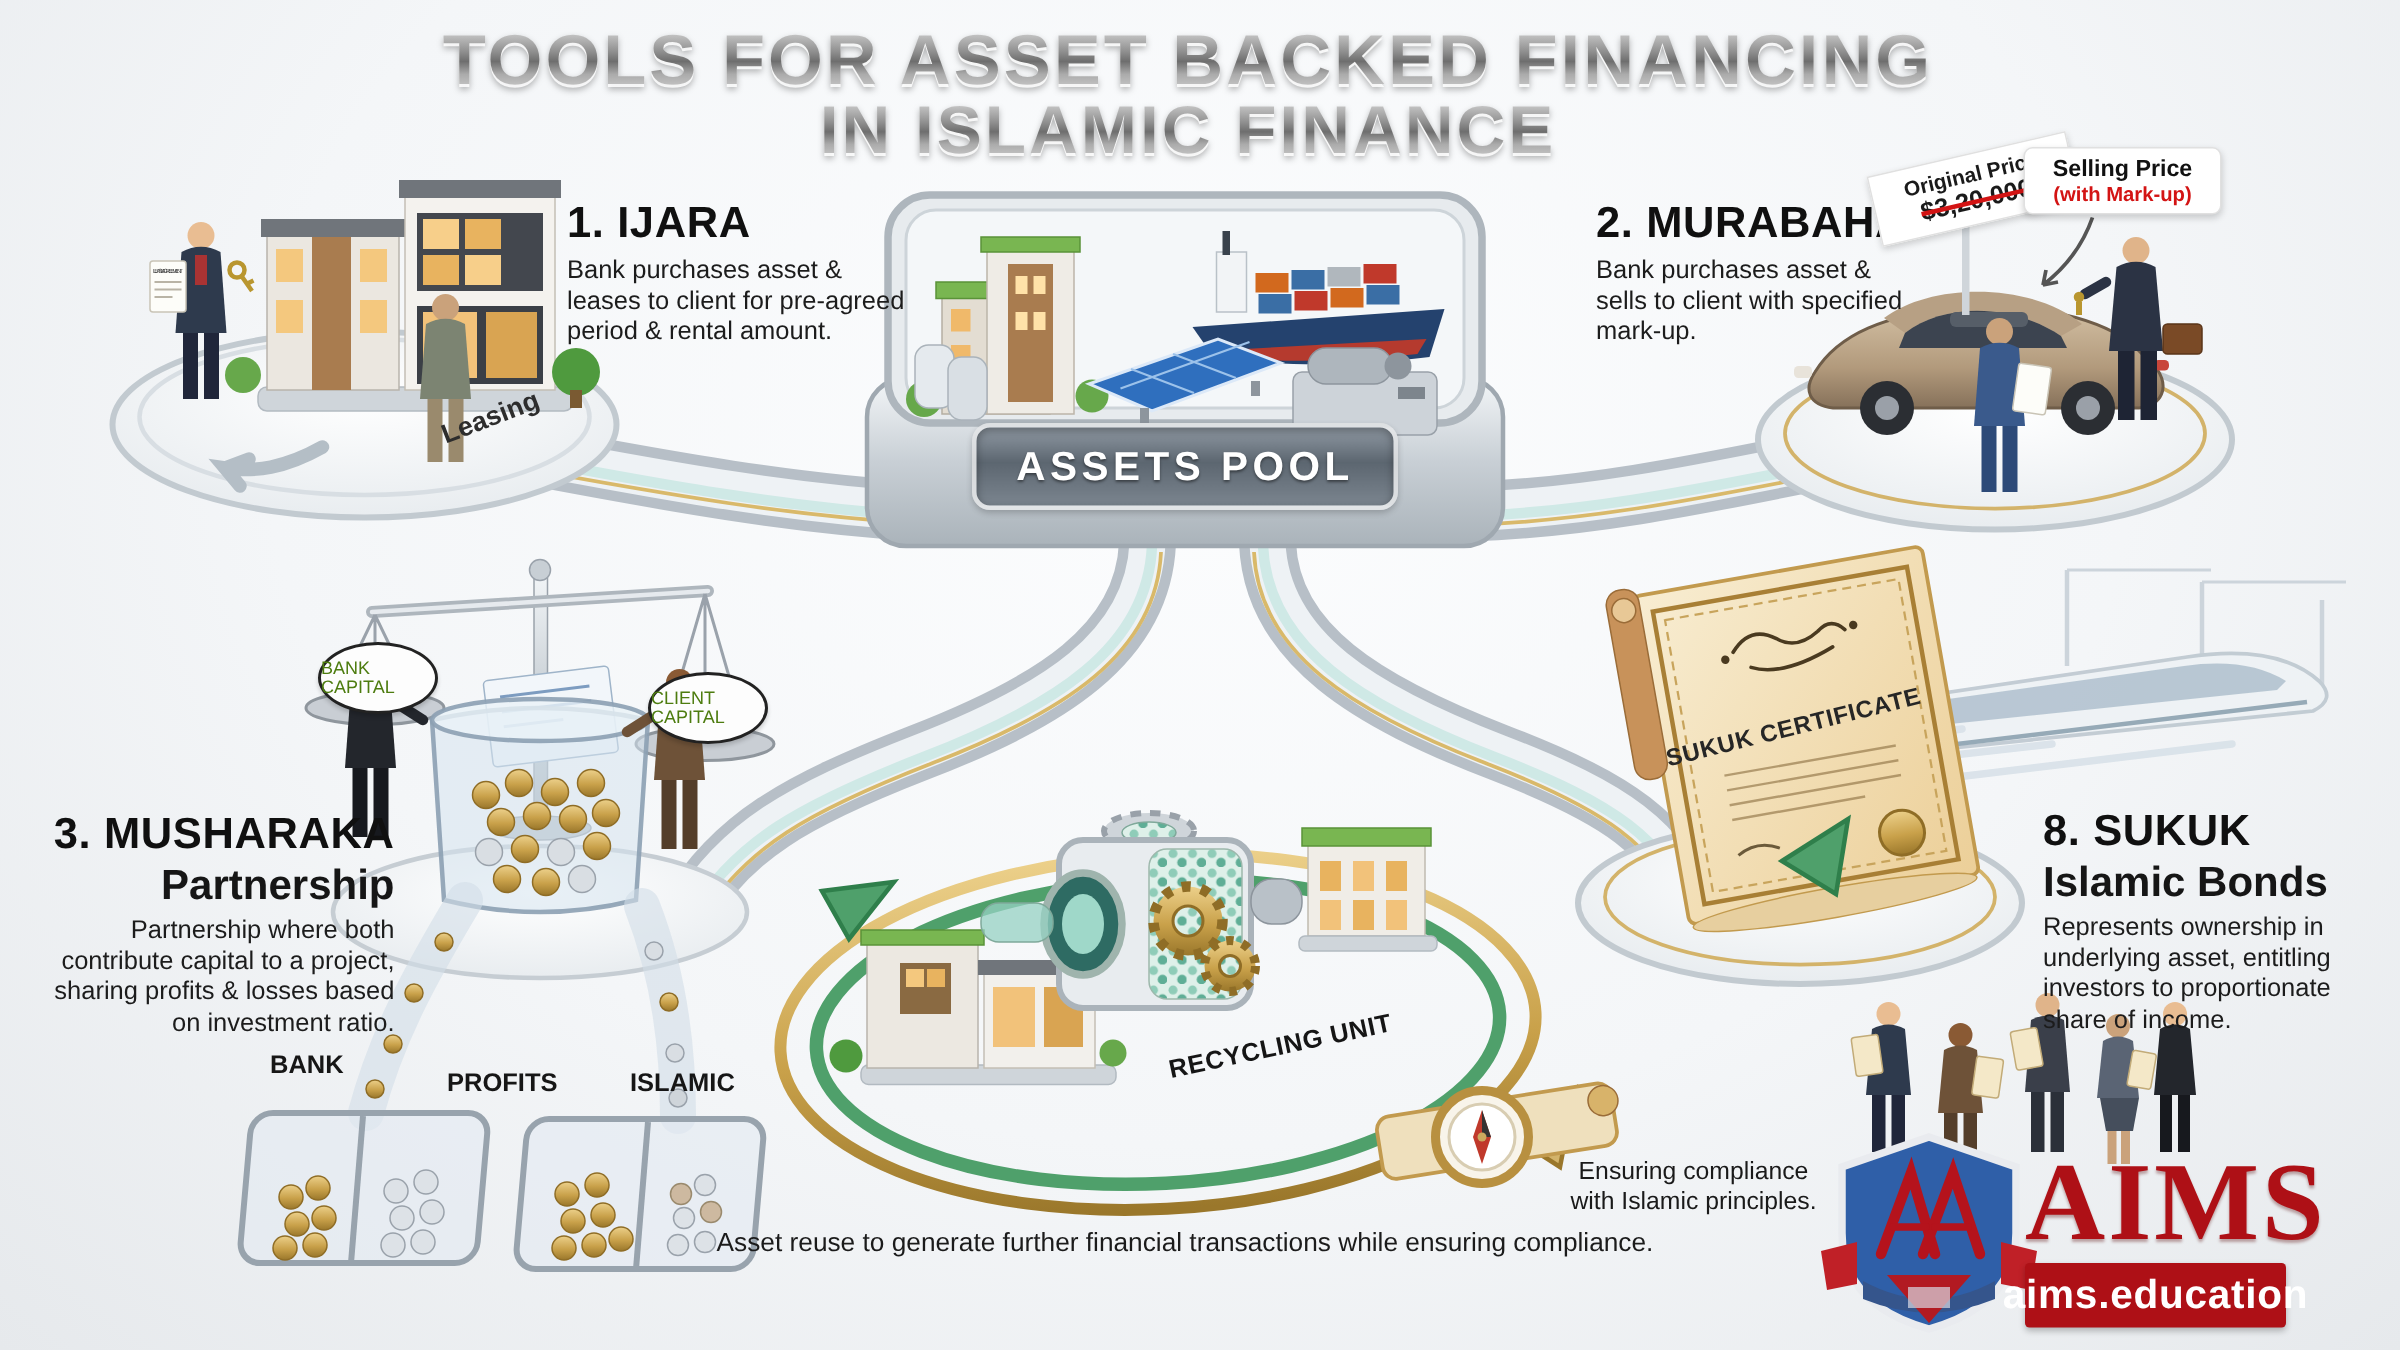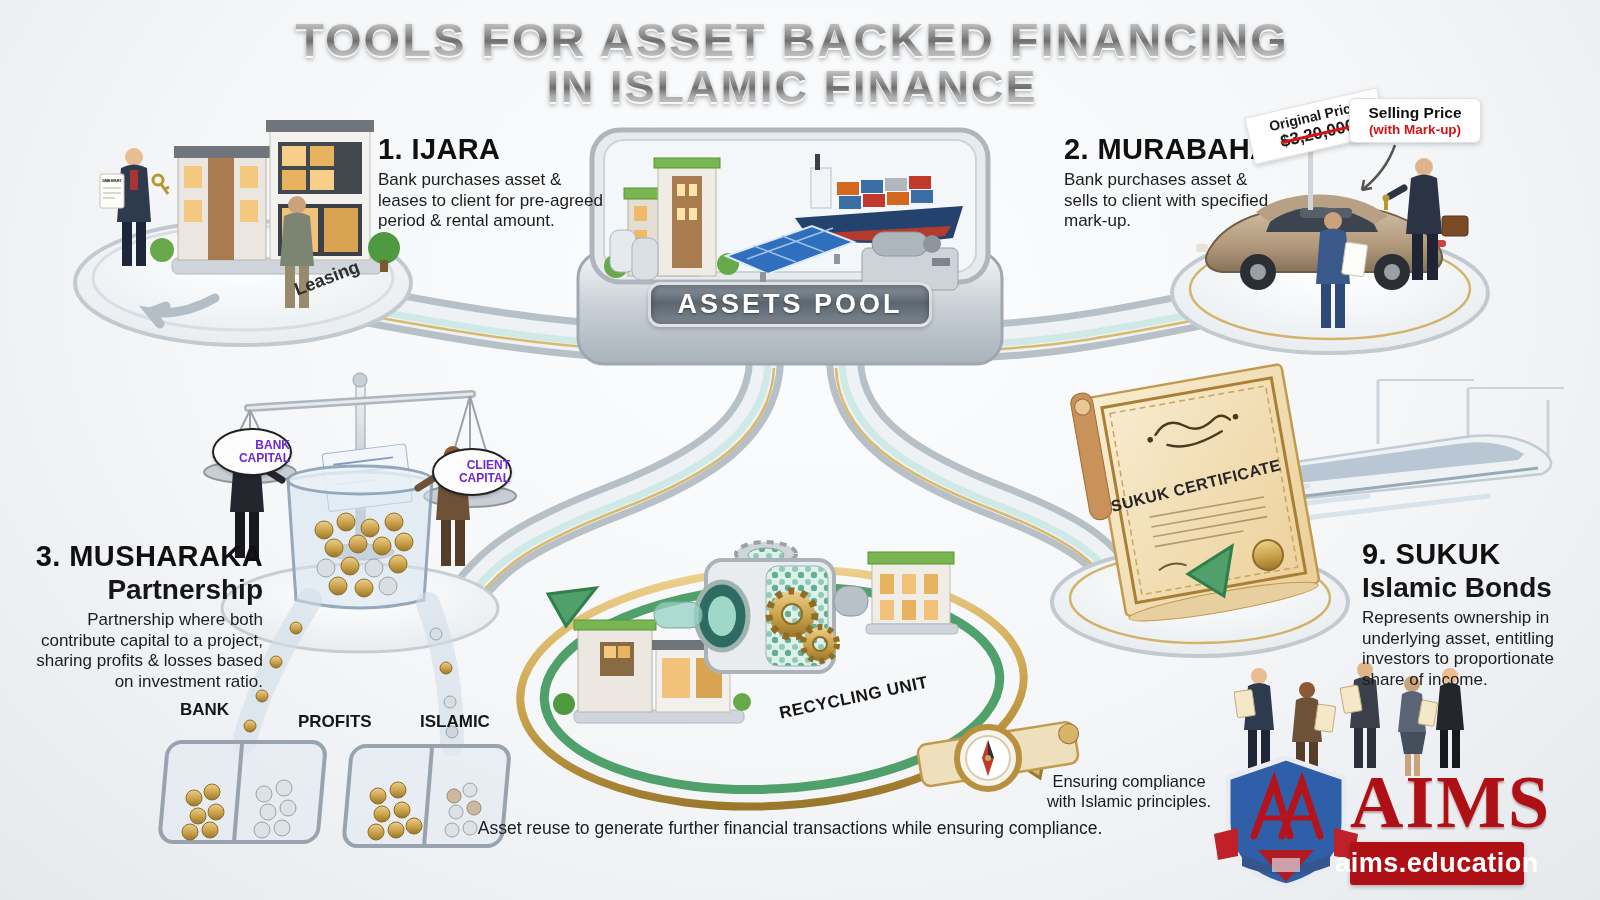--- a/index.html
+++ b/index.html
@@ -18,21 +18,21 @@
   .title .l1{font-size:47px}
   .title .l2{font-size:45px}
 
   
   .sec h2{font-size:29px;font-weight:800;color:#101010;letter-spacing:.4px}
   .sec h3{font-size:28px;font-weight:700;color:#161616;margin-top:1px}
   .sec p{font-size:17px;color:#1c1c1c;line-height:1.22;margin-top:4px;font-weight:500}
   .right{text-align:right}
 
   
-  .pool-plate{left:648px;top:282px;width:284px;height:45px;border-radius:12px;
+  .pool-plate{left:648px;top:282px;width:284px;height:58px;border-radius:12px;
               background:linear-gradient(180deg,#8f99a3 0%,#5c6670 45%,#7b858f 100%);
               border:3px solid rgba(255,255,255,.75);
               box-shadow:inset 0 2px 6px rgba(0,0,0,.35),0 2px 4px rgba(0,0,0,.2);
               display:flex;align-items:center;justify-content:center}
   .pool-plate span{color:#fff;font-size:27px;font-weight:800;letter-spacing:3px;
                    text-shadow:0 1px 2px rgba(0,0,0,.45)}
 
   
   .leasing{left:293px;top:268px;font-size:18px;font-weight:700;color:#2d2d2d;transform:rotate(-21deg)}
   .recycling-label{left:778px;top:688px;font-size:17px;font-weight:700;color:#151515;transform:rotate(-12deg);letter-spacing:.5px}
@@ -44,22 +44,22 @@
   .sign-orig{left:1248px;top:102px;width:136px;transform:rotate(-13deg);text-align:center}
   .sign-orig .lbl{font-size:14px;font-weight:700;color:#1a1a1a}
   .sign-orig .val{font-size:17px;font-weight:800;color:#1a1a1a;
                   text-decoration:line-through;text-decoration-color:#d31414;text-decoration-thickness:3px}
   .sign-sell{left:1349px;top:98px;width:132px;border-radius:6px;text-align:center}
   .sign-sell .lbl{font-size:15.5px;font-weight:800;color:#111}
   .sign-sell .note{font-size:13.5px;font-weight:700;color:#d31414}
 
   
   .cap-label{width:80px;height:48px;background:#fdfdfd;border:2px solid #222;border-radius:50%;
-             display:flex;align-items:center;justify-content:center;text-align:right;
-             font-size:12px;font-weight:700;color:#6d28d9;line-height:1.05;
+             display:flex;align-items:center;justify-content:center;text-align:left;
+             font-size:12px;font-weight:400;color:#4d7c0f;line-height:1.05;
              box-shadow:0 2px 3px rgba(0,0,0,.18)}
   .bin-label{font-size:17px;font-weight:800;color:#161616}
 
   
   .bottom-head{left:320px;top:817px;width:940px;text-align:center}
   .bottom-head h2{font-size:27px;font-weight:800;color:#0d0d0d;letter-spacing:.3px}
   .bottom-head p{font-size:17.5px;color:#1b1b1b;margin-top:1px}
   .compliance{left:1040px;top:772px;width:178px;text-align:center;font-size:16.5px;color:#1a1a1a;line-height:1.2;font-weight:500}
 
   
@@ -595,21 +595,21 @@
     <h3>Partnership</h3>
     <p>Partnership where both contribute capital to a project, sharing profits &amp; losses based on investment ratio.</p>
   </div>
   <div class="abs cap-label" style="left:212px;top:428px">BANK CAPITAL</div>
   <div class="abs cap-label" style="left:432px;top:448px">CLIENT CAPITAL</div>
   <div class="abs bin-label" style="left:180px;top:700px">BANK</div>
   <div class="abs bin-label" style="left:298px;top:712px">PROFITS</div>
   <div class="abs bin-label" style="left:420px;top:712px">ISLAMIC</div>
 
   <div class="abs sec" style="left:1362px;top:538px;width:215px">
-    <h2>9. SUKUK</h2>
+    <h2>8. SUKUK</h2>
     <h3>Islamic Bonds</h3>
     <p>Represents ownership in underlying asset, entitling investors to proportionate share of income.</p>
   </div>
   <div class="abs cert-label">SUKUK CERTIFICATE</div>
 
   <div class="abs recycling-label">RECYCLING UNIT</div>
   <div class="abs compliance">Ensuring compliance with Islamic principles.</div>
   <div class="abs bottom-head">
     <p>Asset reuse to generate further financial transactions while ensuring compliance.</p>
   </div>

